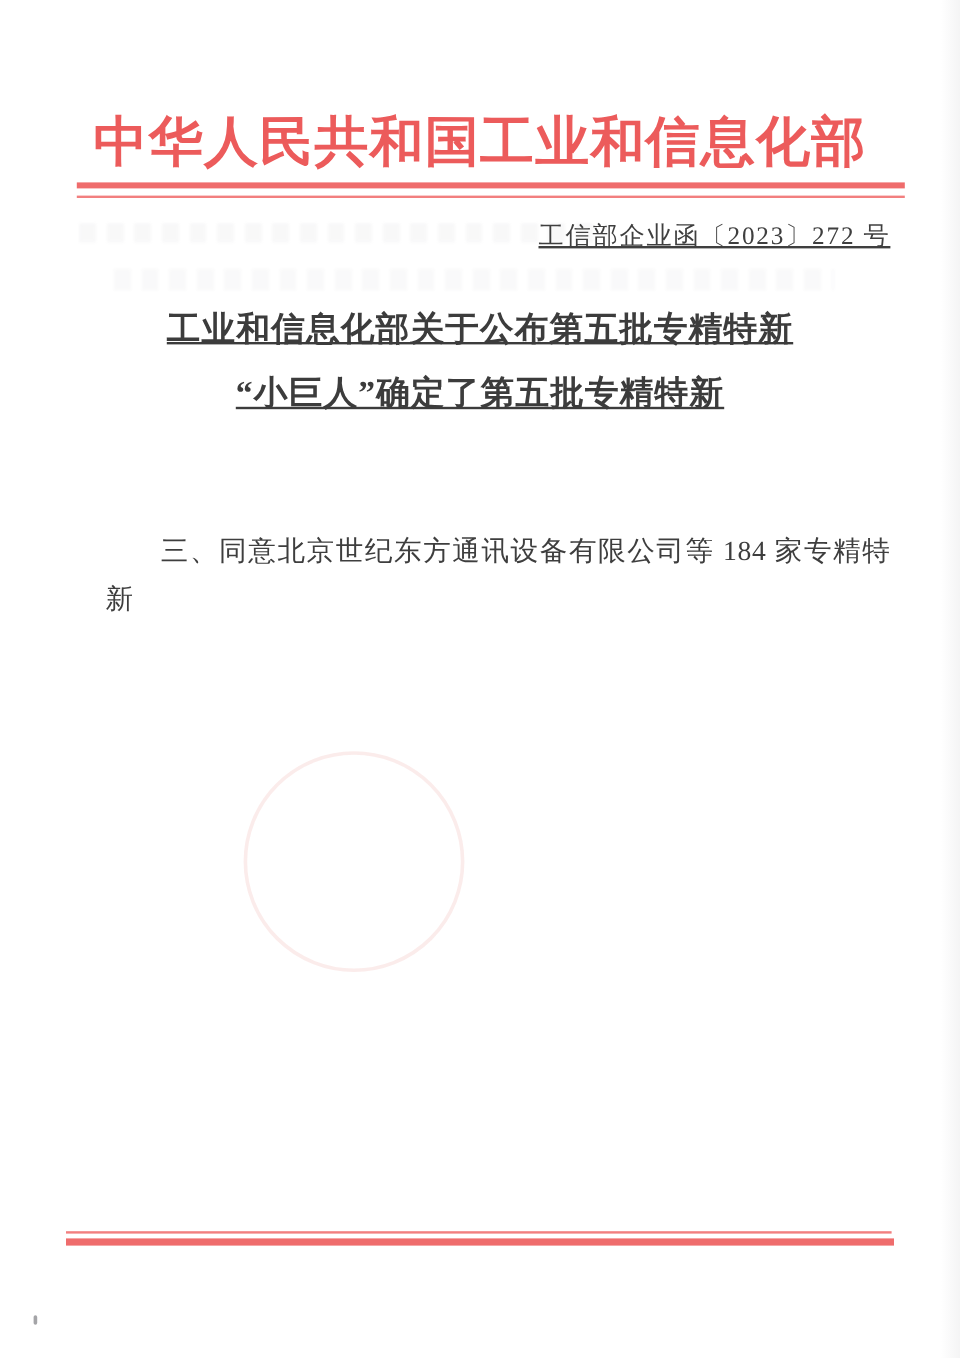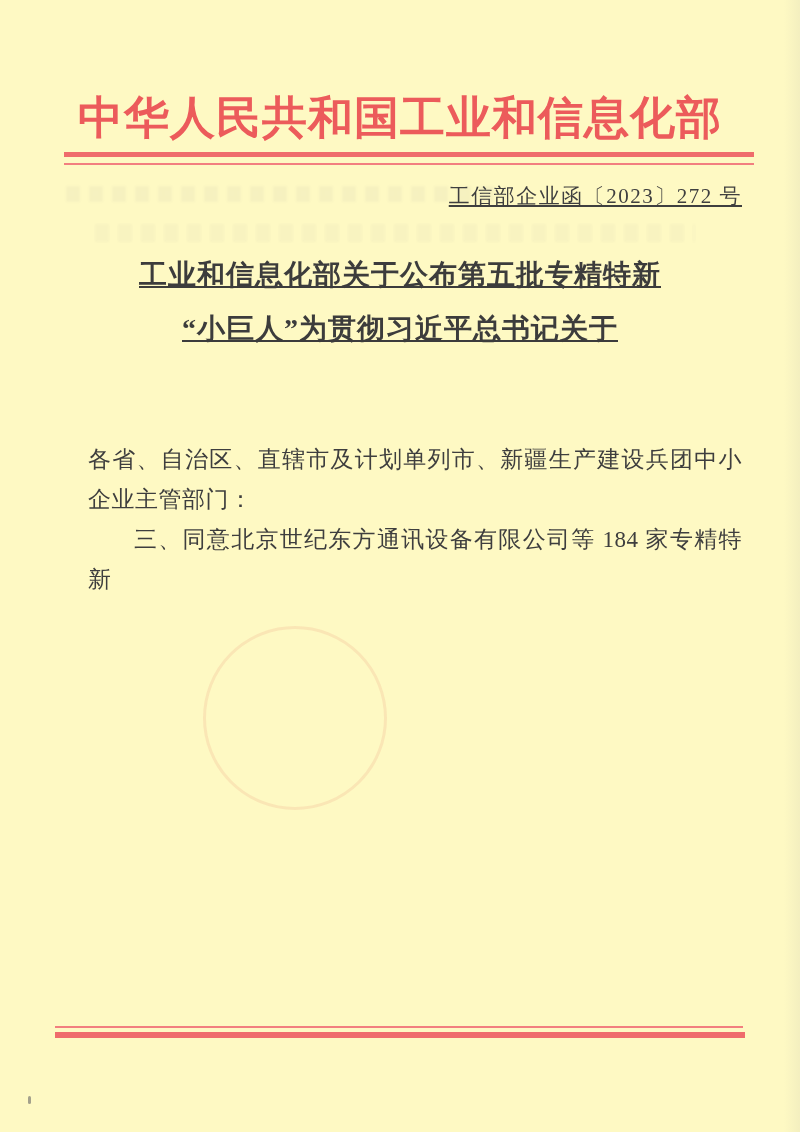--- a/index.html
+++ b/index.html
@@ -5,21 +5,21 @@
   html, body {
     margin: 0;
     padding: 0;
     background: #e9e9e9;
   }
   .page {
     position: relative;
     width: 800px;
     height: 1132px;
     margin: 0 auto;
-    background: #fef9c3;
+    background: #ffffff;
     overflow: hidden;
     font-family: "Liberation Serif", "DejaVu Serif", serif;
   }
   
   .scan-edge {
     position: absolute;
     top: 0; right: 0;
     width: 16px; height: 100%;
     background: linear-gradient(to right, rgba(0,0,0,0), rgba(150,150,155,0.10));
     pointer-events: none;
@@ -116,27 +116,26 @@
 
   <div class="org-name">中华人民共和国工业和信息化部</div>
 
   <div class="rule rule-top-thick"></div>
   <div class="rule rule-top-thin"></div>
 
   <div class="doc-number">工信部企业函〔2023〕272 号</div>
 
   <div class="doc-title">
     <div>工业和信息化部关于公布第五批专精特新</div>
-    <div>“小巨人”为贯彻习近平总书记关于</div>
+    <div>“小巨人”确定了第五批专精特新</div>
   </div>
 
   <div class="ghost-seal"></div>
 
   <div class="body-text">
-    <p class="salutation">各省、自治区、直辖市及计划单列市、新疆生产建设兵团中小企业主管部门：</p>
     <p>三、同意北京世纪东方通讯设备有限公司等 184 家专精特新</p>
   </div>
 
   <div class="rule rule-bot-thin"></div>
   <div class="rule rule-bot-thick"></div>
 
   <div class="speck"></div>
 
 </div>
 

